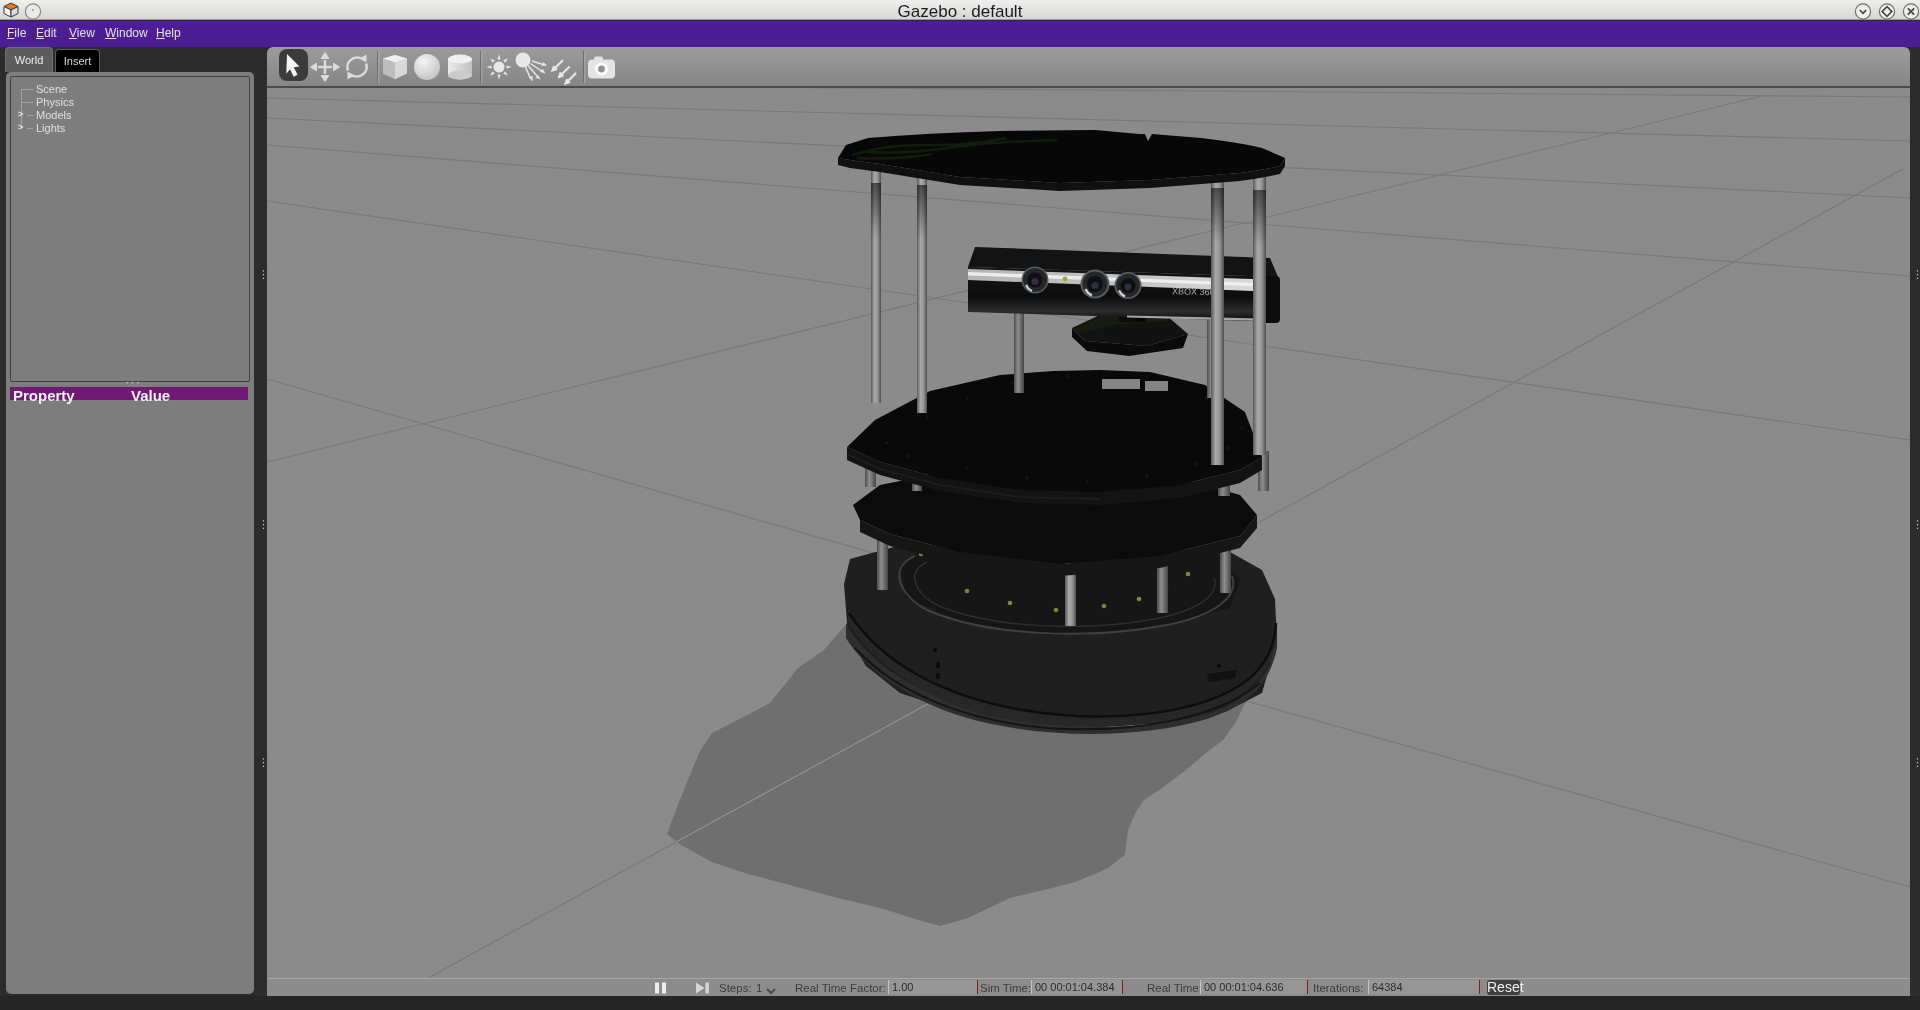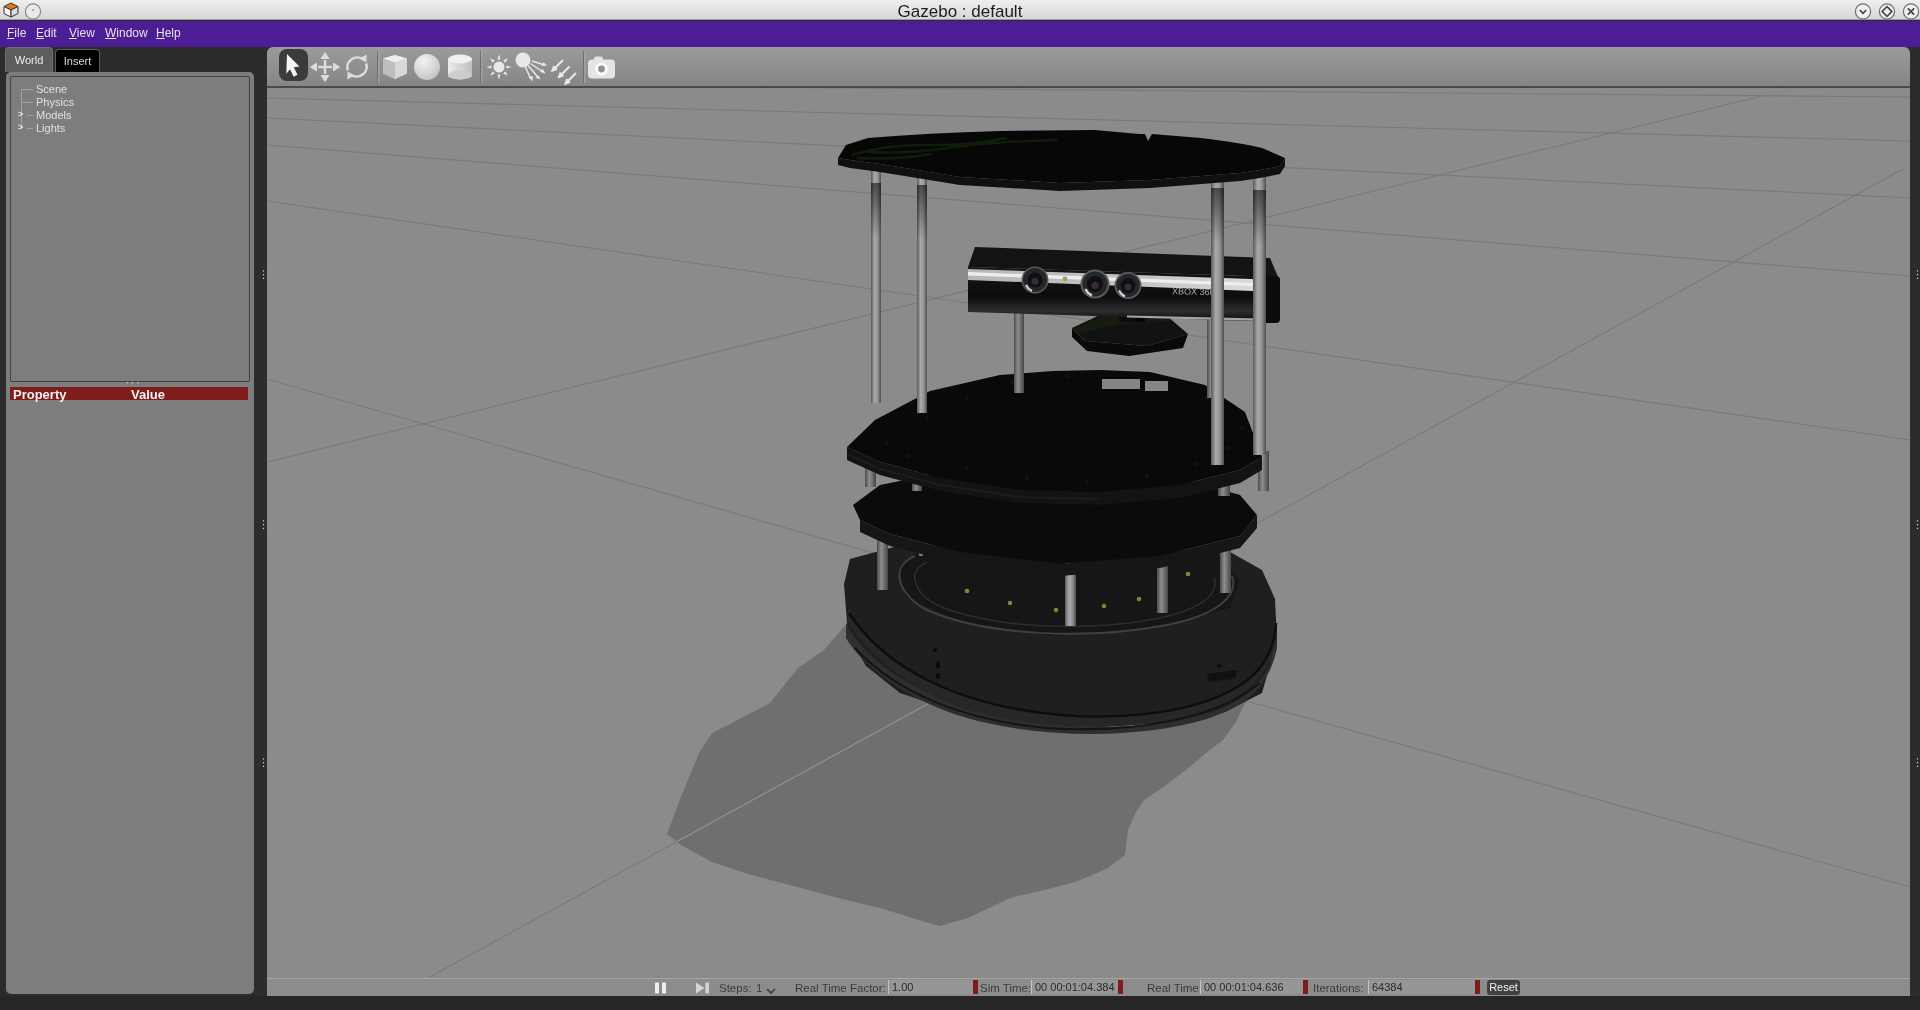--- a/index.html
+++ b/index.html
@@ -12,32 +12,32 @@
 #menubar u{text-decoration:underline}
 
 #tab-world{left:5px;top:47px;width:48px;height:25px;background:#5d5d5d;border:1px solid #6e6e6e;border-bottom:none;border-radius:4px 4px 0 0;color:#ececec;font-size:11px;text-align:center;line-height:24px}
 #tab-insert{left:55px;top:49px;width:45px;height:23px;background:#000000;border:1px solid #5a5a5a;border-bottom:none;border-radius:4px 4px 0 0;color:#d8d8d8;font-size:11px;text-align:center;line-height:22px}
 #panel{left:6px;top:72px;width:248px;height:922px;background:#7d7d7d;border-radius:5px}
 #tree{left:4px;top:4px;width:240px;height:306px;border:1px solid #404040;border-radius:2px}
 .trow{position:absolute;left:25px;font-size:11px;color:#e0e0e0}
 .tline{position:absolute;background:#a2a2a2}
 .tarrow{position:absolute;left:7px;font-size:9px;color:#e8e8e8;font-weight:bold}
 #splitdots{left:119px;top:308px;width:20px;height:4px;color:#d6d6d6;font-size:13px;letter-spacing:1px;line-height:3px}
-#pvhead{left:4px;top:315px;width:238px;height:13px;background:#7f1d1d;color:#f2f2f2;font-size:13px;font-weight:bold}
+#pvhead{left:4px;top:315px;width:238px;height:13px;background:#701a75;color:#f2f2f2;font-size:15px;font-weight:bold}
 
 .vdots{width:4px;color:#d0d0d0;font-size:11px;line-height:4px;text-align:center}
 
 #toolbar{left:267px;top:47px;width:1643px;height:41px;background:linear-gradient(#9b9b9b,#868686);border-radius:6px 6px 0 0;border-bottom:2px solid #4a4a4a}
 
 #view{left:267px;top:88px;width:1643px;height:890px;background:#8b8b8b}
 
 #status{left:267px;top:978px;width:1643px;height:18px;background:#8c8c8c;border-top:1px solid #a6a6a6;color:#3b3b3b;font-size:11.5px}
 #status span{position:absolute;top:3px}
-.field{position:absolute;top:1px;height:14px;background:#969696;border-left:1px solid #c4c4c4;border-right:5px solid #7f1d1d;color:#2a2a2a;font-size:11px;line-height:14px;padding-left:3px}
-#reset{left:1220px;top:1px;width:33px;height:15px;background:#414141;border-radius:3px;color:#f0f0f0;font-size:11px;text-align:center;line-height:15px}
+.field{position:absolute;top:1px;height:14px;background:#969696;border-left:1px solid #c4c4c4;border-right:1px solid #7f1d1d;color:#2a2a2a;font-size:11px;line-height:14px;padding-left:3px}
+#reset{left:1220px;top:1px;width:33px;height:15px;background:#414141;border-radius:3px;color:#f0f0f0;font-size:14px;text-align:center;line-height:15px}
 #bottomstrip{left:0;top:996px;width:1920px;height:14px;background:#262626}
 #rightstrip{left:1910px;top:47px;width:10px;height:949px;background:#2c2c2c}
 </style></head>
 <body>
 <div class="abs" id="titlebar"></div>
 <svg class="abs" style="left:3px;top:2px" width="16" height="16" viewBox="0 0 16 16">
  <polygon points="8,1 15,4.5 8,8 1,4.5" fill="#e87722" stroke="#333" stroke-width="1"></polygon>
  <polygon points="1,4.5 8,8 8,15 1,11.5" fill="#f8f8f8" stroke="#333" stroke-width="1"></polygon>
  <polygon points="15,4.5 8,8 8,15 15,11.5" fill="#dcdcdc" stroke="#333" stroke-width="1"></polygon>
 </svg>

